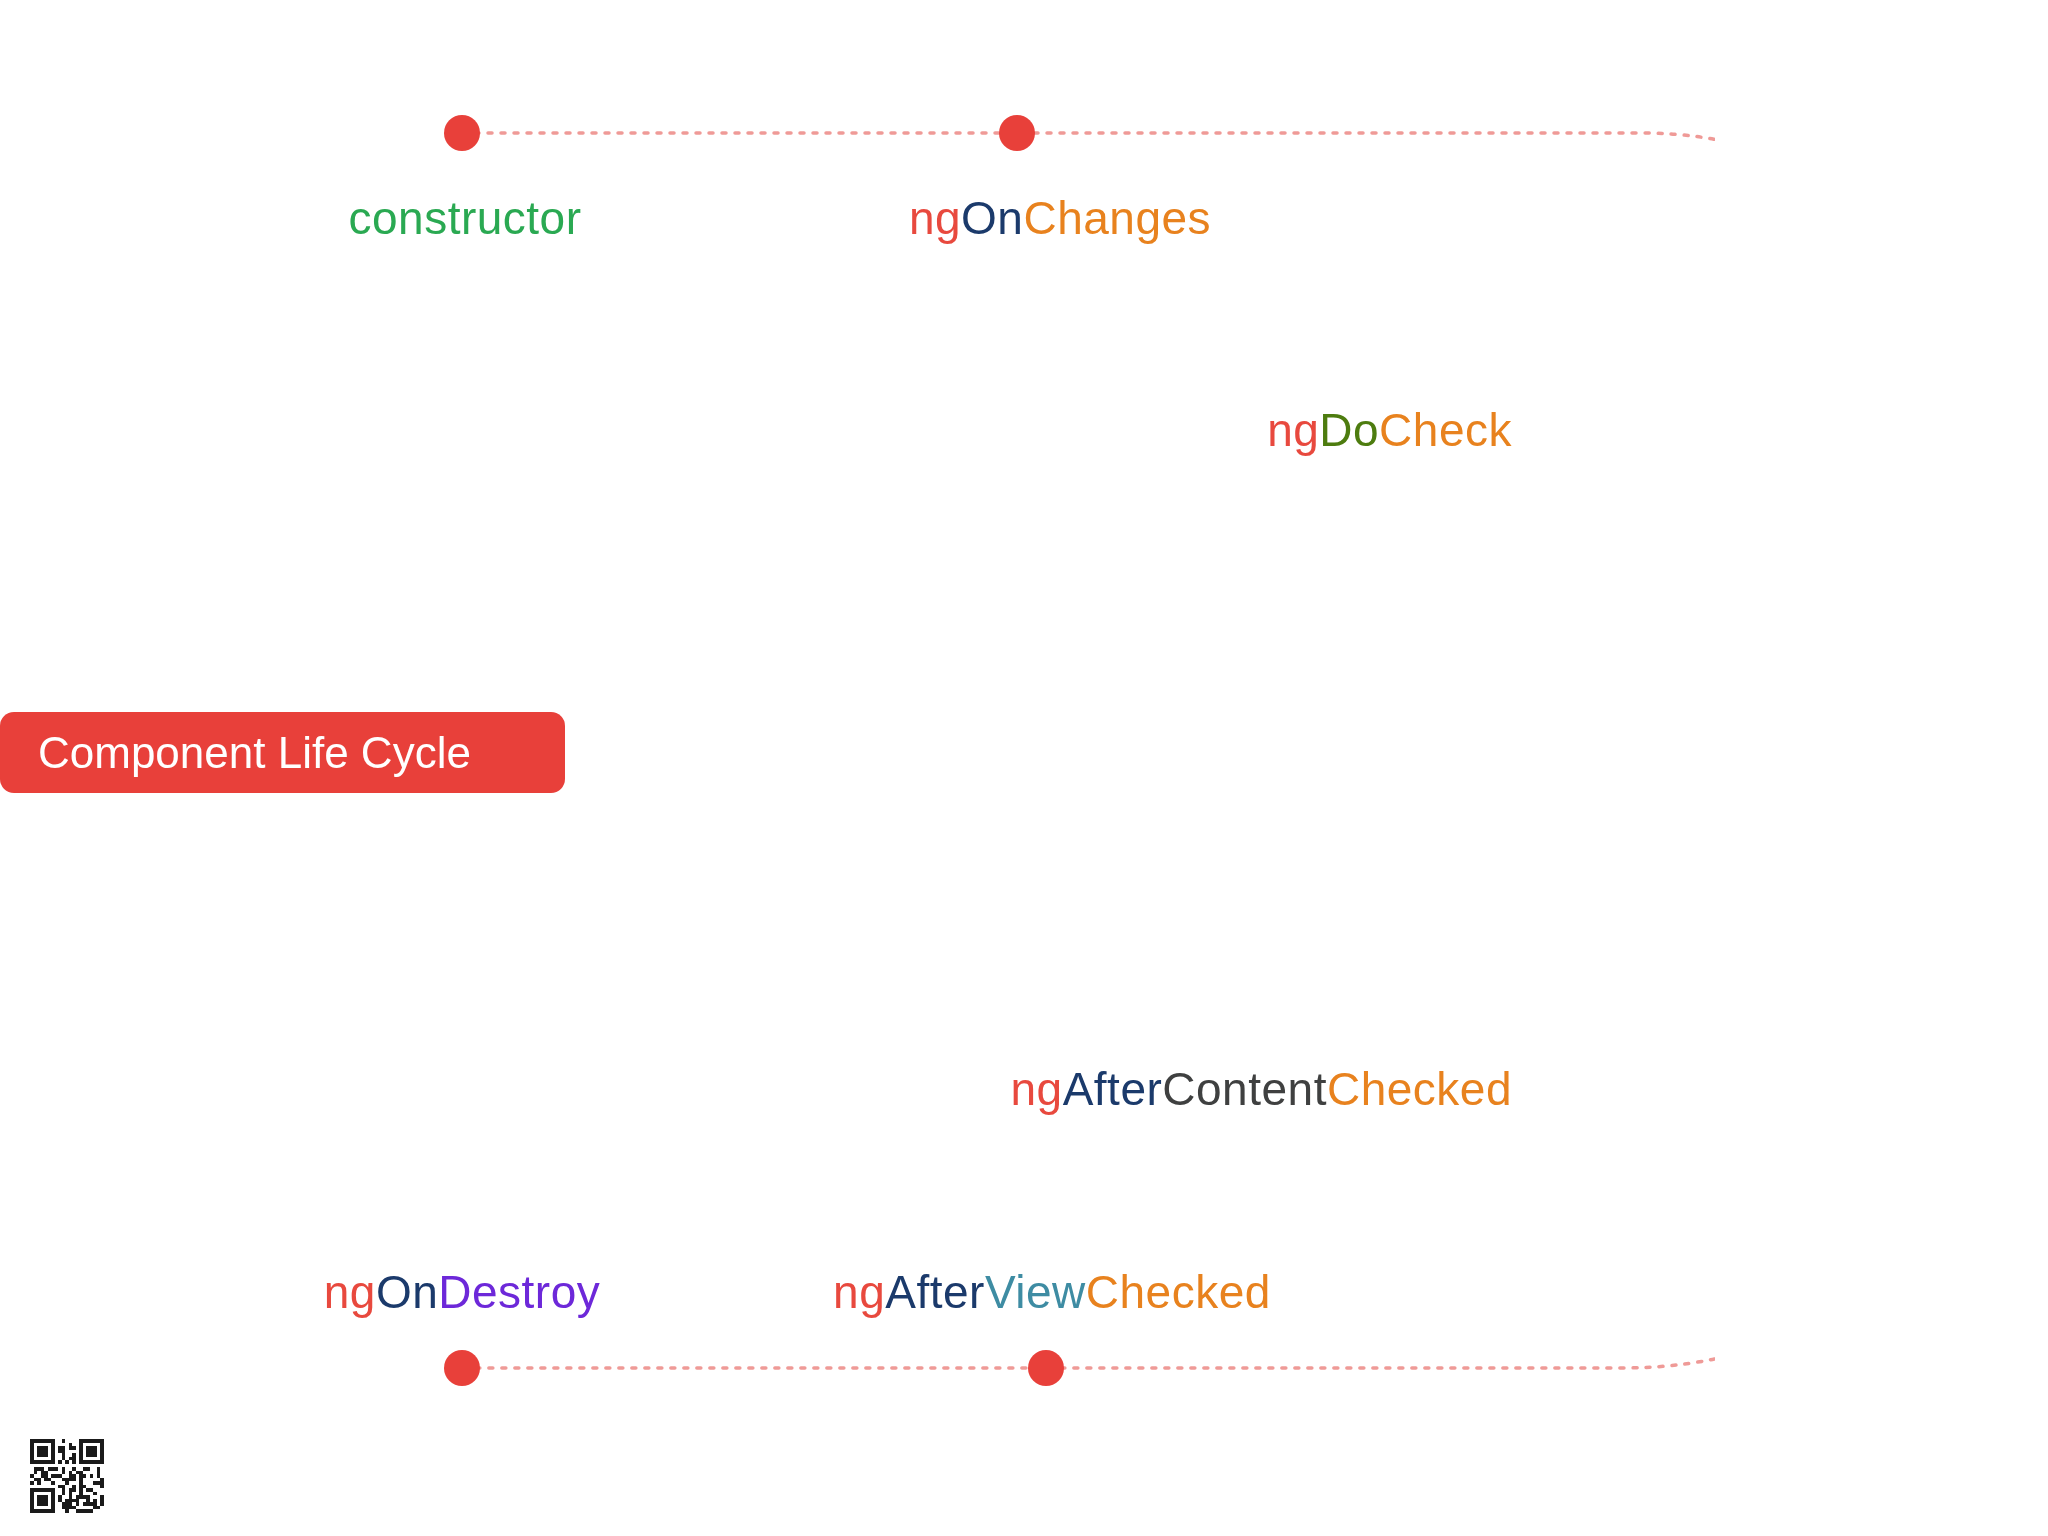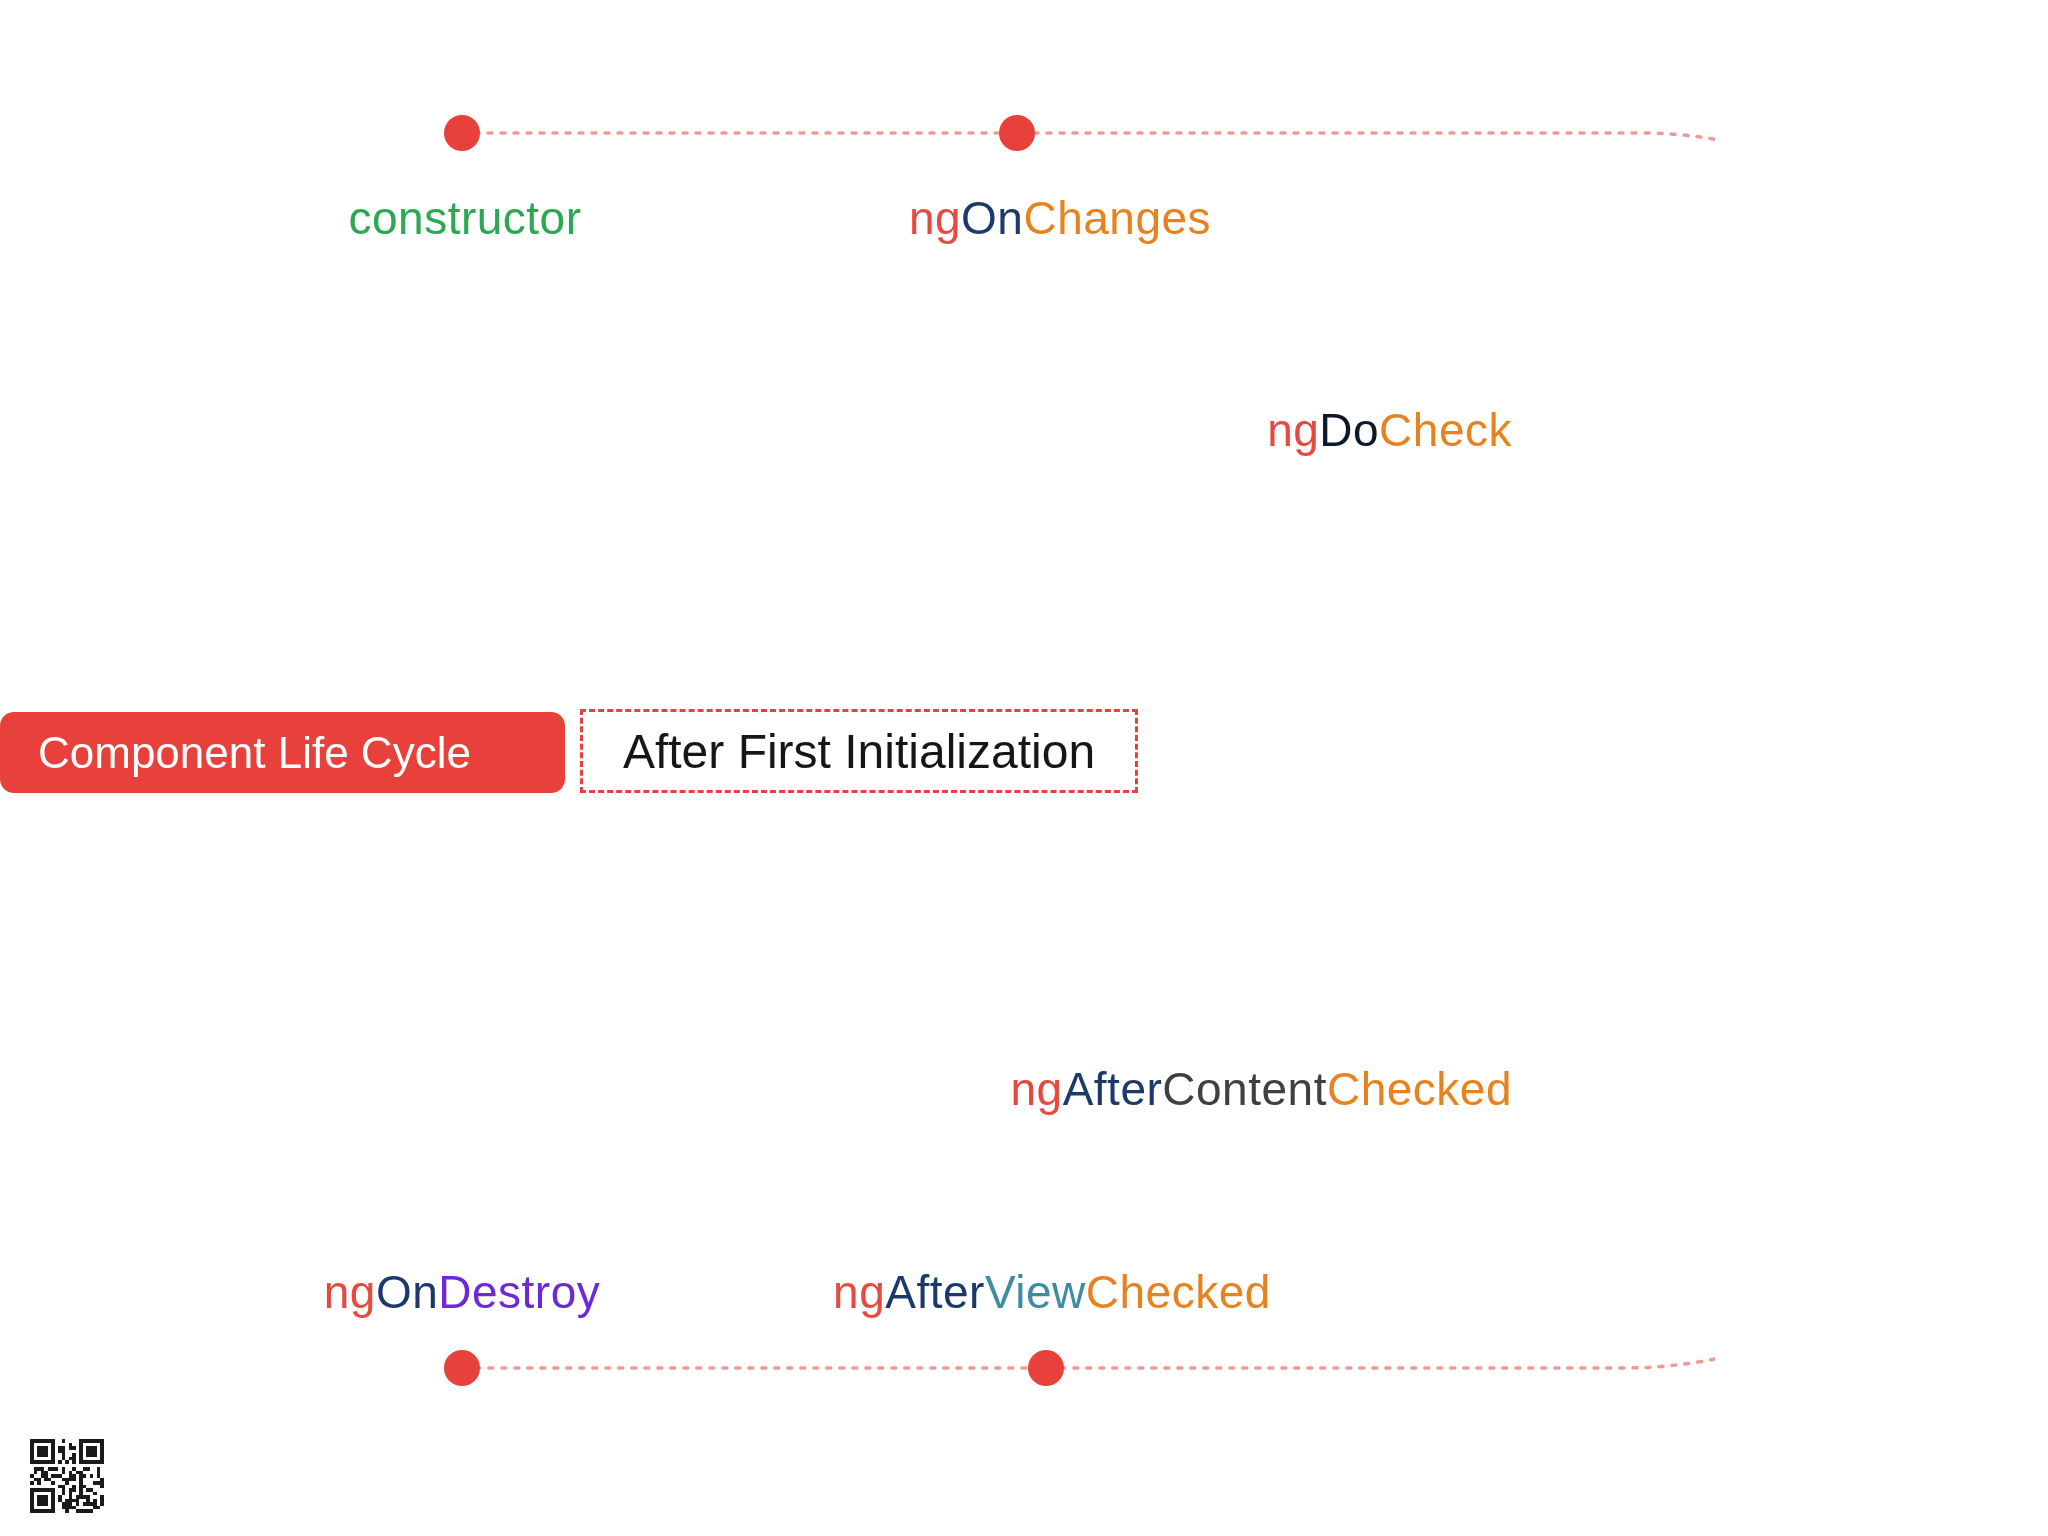--- a/index.html
+++ b/index.html
@@ -84,42 +84,39 @@
 
   <div class="hook-label centered" style="left:465px; top:218px">
     <span style="color: rgb(42, 169, 82);">constructor</span>
   </div>
 
   <div class="hook-label centered" style="left:1060px; top:218px">
     <span style="color: rgb(232, 73, 62);">ng</span><span style="color: rgb(27, 58, 107);">On</span><span style="color: rgb(232, 130, 30);">Changes</span>
   </div>
 
   <div class="hook-label right-aligned" style="right:203px; top:430px">
-    <span style="color: rgb(232, 73, 62);">ng</span><span style="color: #0f172a;">Do</span><span style="color: rgb(232, 130, 30);">Check</span>
+    <span style="color: rgb(232, 73, 62);">ng</span><span style="color: #4d7c0f;">Do</span><span style="color: rgb(232, 130, 30);">Check</span>
   </div>
 
   <div class="hook-label right-aligned" style="right:203px; top:1089px">
     <span style="color: rgb(232, 73, 62);">ng</span><span style="color: rgb(27, 58, 107);">After</span><span style="color: rgb(63, 64, 64);">Content</span><span style="color: rgb(232, 130, 30);">Checked</span>
   </div>
 
   <div class="hook-label centered" style="left:1052px; top:1292px">
     <span style="color: rgb(232, 73, 62);">ng</span><span style="color: rgb(27, 58, 107);">After</span><span style="color: rgb(62, 140, 163);">View</span><span style="color: rgb(232, 130, 30);">Checked</span>
   </div>
 
   <div class="hook-label centered" style="left:462px; top:1292px">
     <span style="color: rgb(232, 73, 62);">ng</span><span style="color: rgb(27, 58, 107);">On</span><span style="color: #6d28d9;">Destroy</span>
   </div>
 
   <div class="banner">
     <span>Component Life Cycle</span>
   </div>
 
-  <div class="phase-box">
-    <span>After First Initialization</span>
-  </div>
 
   <svg class="qr-code" viewBox="-1 -1 23 23" aria-hidden="true" shape-rendering="crispEdges">
     <rect x="-1" y="-1" width="23" height="23" fill="#ffffff"></rect>
     <g fill="#1a1a1a">
       <path fill-rule="evenodd" d="M0 0h7v7H0z M1 1h5v5H1z"></path>
       <rect x="2" y="2" width="3" height="3"></rect>
       <path fill-rule="evenodd" d="M14 0h7v7h-7z M15 1h5v5h-5z"></path>
       <rect x="16" y="2" width="3" height="3"></rect>
       <path fill-rule="evenodd" d="M0 14h7v7H0z M1 15h5v5H1z"></path>
       <rect x="2" y="16" width="3" height="3"></rect>

